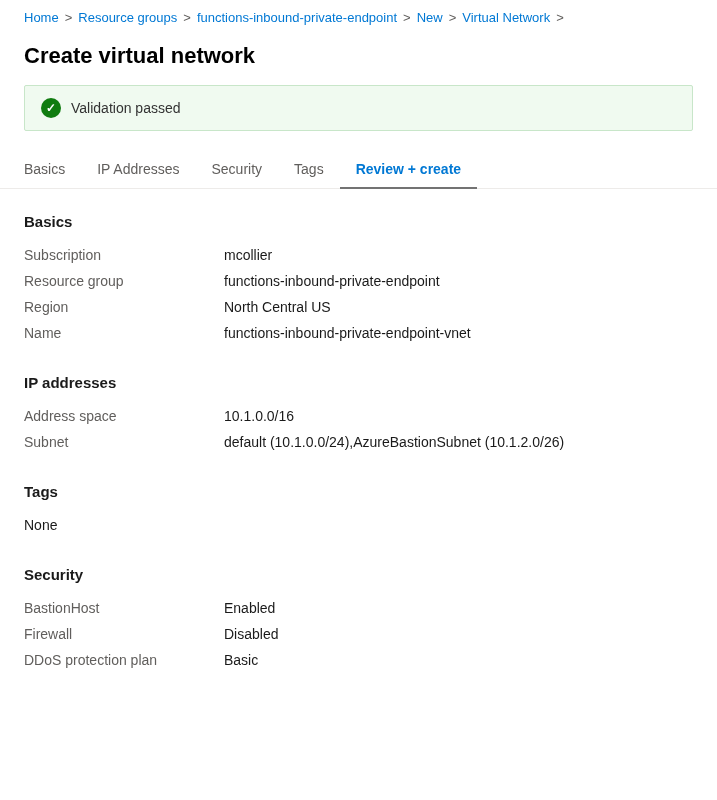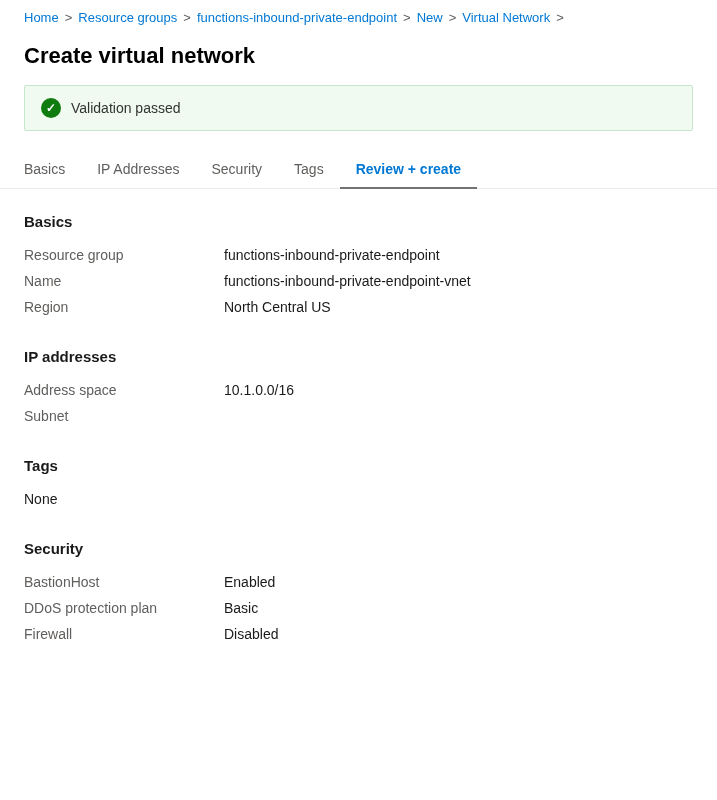--- a/index.html
+++ b/index.html
@@ -152,60 +152,65 @@
   <div class="tab">Security</div>
   <div class="tab">Tags</div>
   <div class="tab active">Review + create</div>
 </div>
 
 <div class="content">
 
   <div class="section">
     <div class="section-title">Basics</div>
     <div class="field-row">
+      <span class="field-label">Subscription</span>
+      <span class="field-value">mcollier</span>
+    </div>
+    <div class="field-row">
       <span class="field-label">Resource group</span>
       <span class="field-value">functions-inbound-private-endpoint</span>
     </div>
     <div class="field-row">
+      <span class="field-label">Region</span>
+      <span class="field-value">North Central US</span>
+    </div>
+    <div class="field-row">
       <span class="field-label">Name</span>
       <span class="field-value">functions-inbound-private-endpoint-vnet</span>
     </div>
-    <div class="field-row">
-      <span class="field-label">Region</span>
-      <span class="field-value">North Central US</span>
-    </div>
   </div>
 
   <div class="section">
     <div class="section-title">IP addresses</div>
     <div class="field-row">
       <span class="field-label">Address space</span>
       <span class="field-value">10.1.0.0/16</span>
     </div>
     <div class="field-row">
       <span class="field-label">Subnet</span>
+      <span class="field-value">default (10.1.0.0/24),AzureBastionSubnet (10.1.2.0/26)</span>
     </div>
   </div>
 
   <div class="section">
     <div class="section-title">Tags</div>
     <div class="field-row">
       <span class="field-value">None</span>
     </div>
   </div>
 
   <div class="section">
     <div class="section-title">Security</div>
     <div class="field-row">
       <span class="field-label">BastionHost</span>
       <span class="field-value">Enabled</span>
     </div>
     <div class="field-row">
+      <span class="field-label">Firewall</span>
+      <span class="field-value">Disabled</span>
+    </div>
+    <div class="field-row">
       <span class="field-label">DDoS protection plan</span>
       <span class="field-value">Basic</span>
     </div>
-    <div class="field-row">
-      <span class="field-label">Firewall</span>
-      <span class="field-value">Disabled</span>
-    </div>
   </div>
 
 </div>
 
 </body></html>

